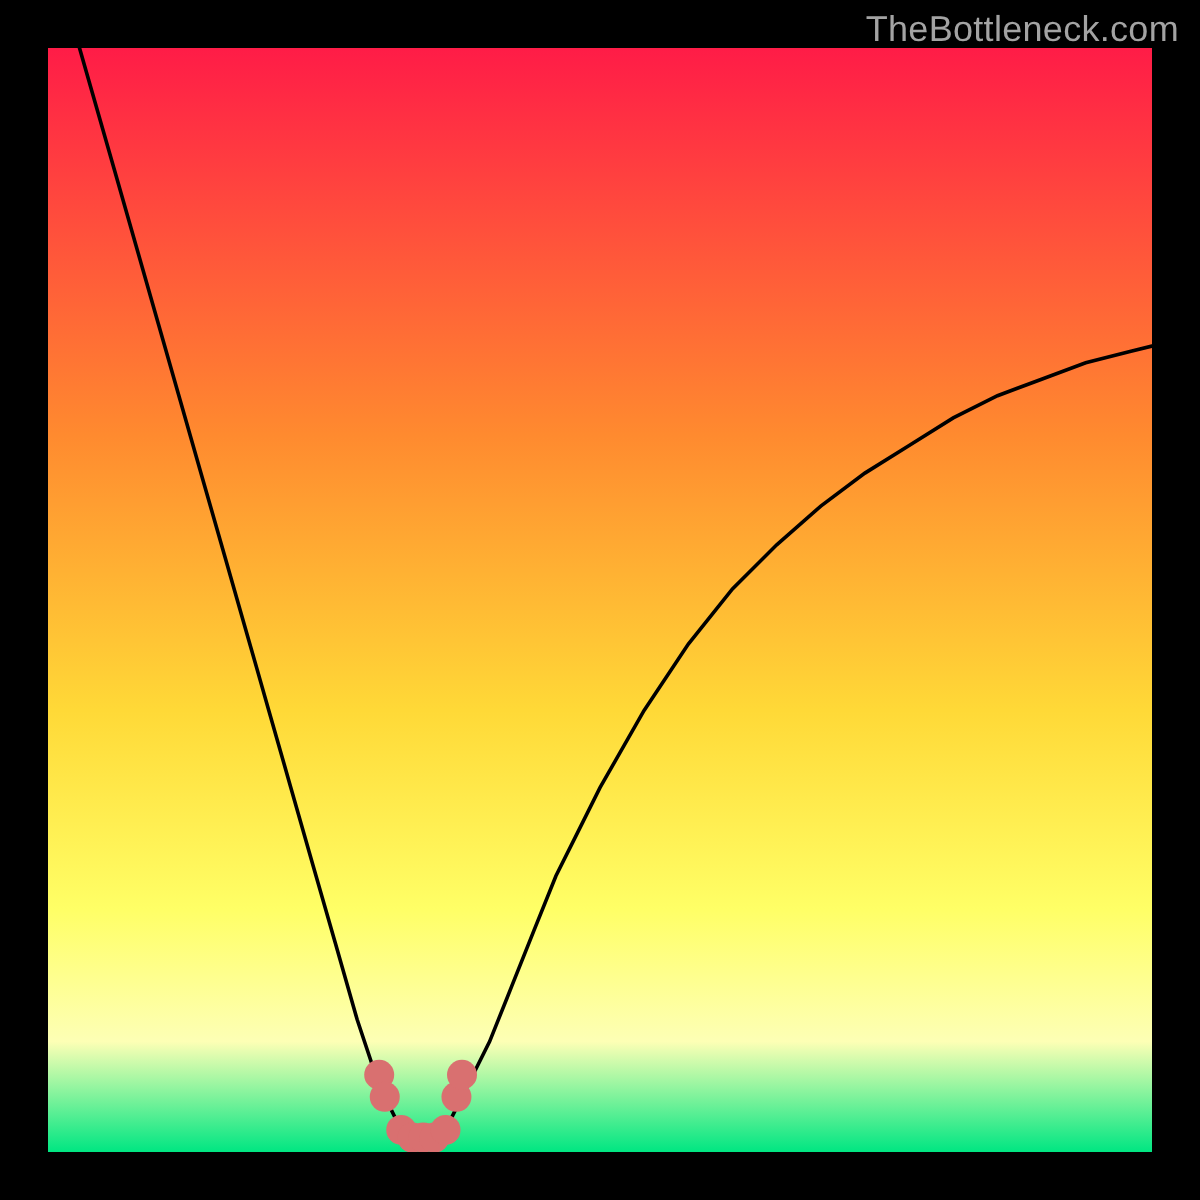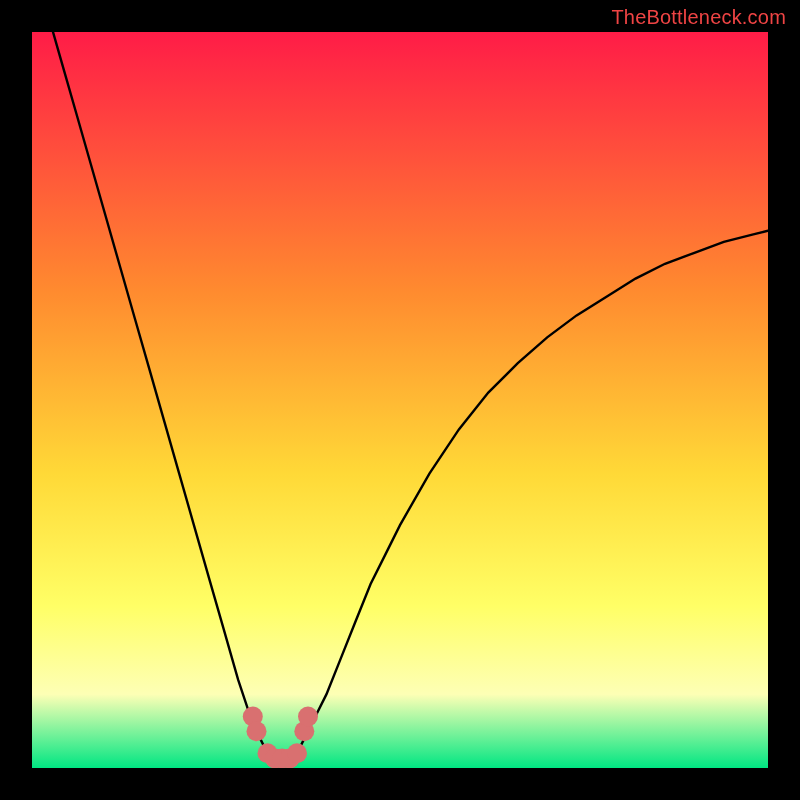--- a/index.html
+++ b/index.html
@@ -14,22 +14,22 @@
   .frame {
     position: relative;
     width: 800px;
     height: 800px;
     background: #000;
   }
   .watermark {
     position: absolute;
     top: 6px;
     right: 14px;
-    color: #ef4444;
-    font-size: 20px;
+    color: #a3a3a3;
+    font-size: 24px;
     font-weight: 500;
     letter-spacing: 0.2px;
     z-index: 5;
   }
   .plot {
     position: absolute;
     left: 32px;
     top: 32px;
     width: 736px;
     height: 736px;

